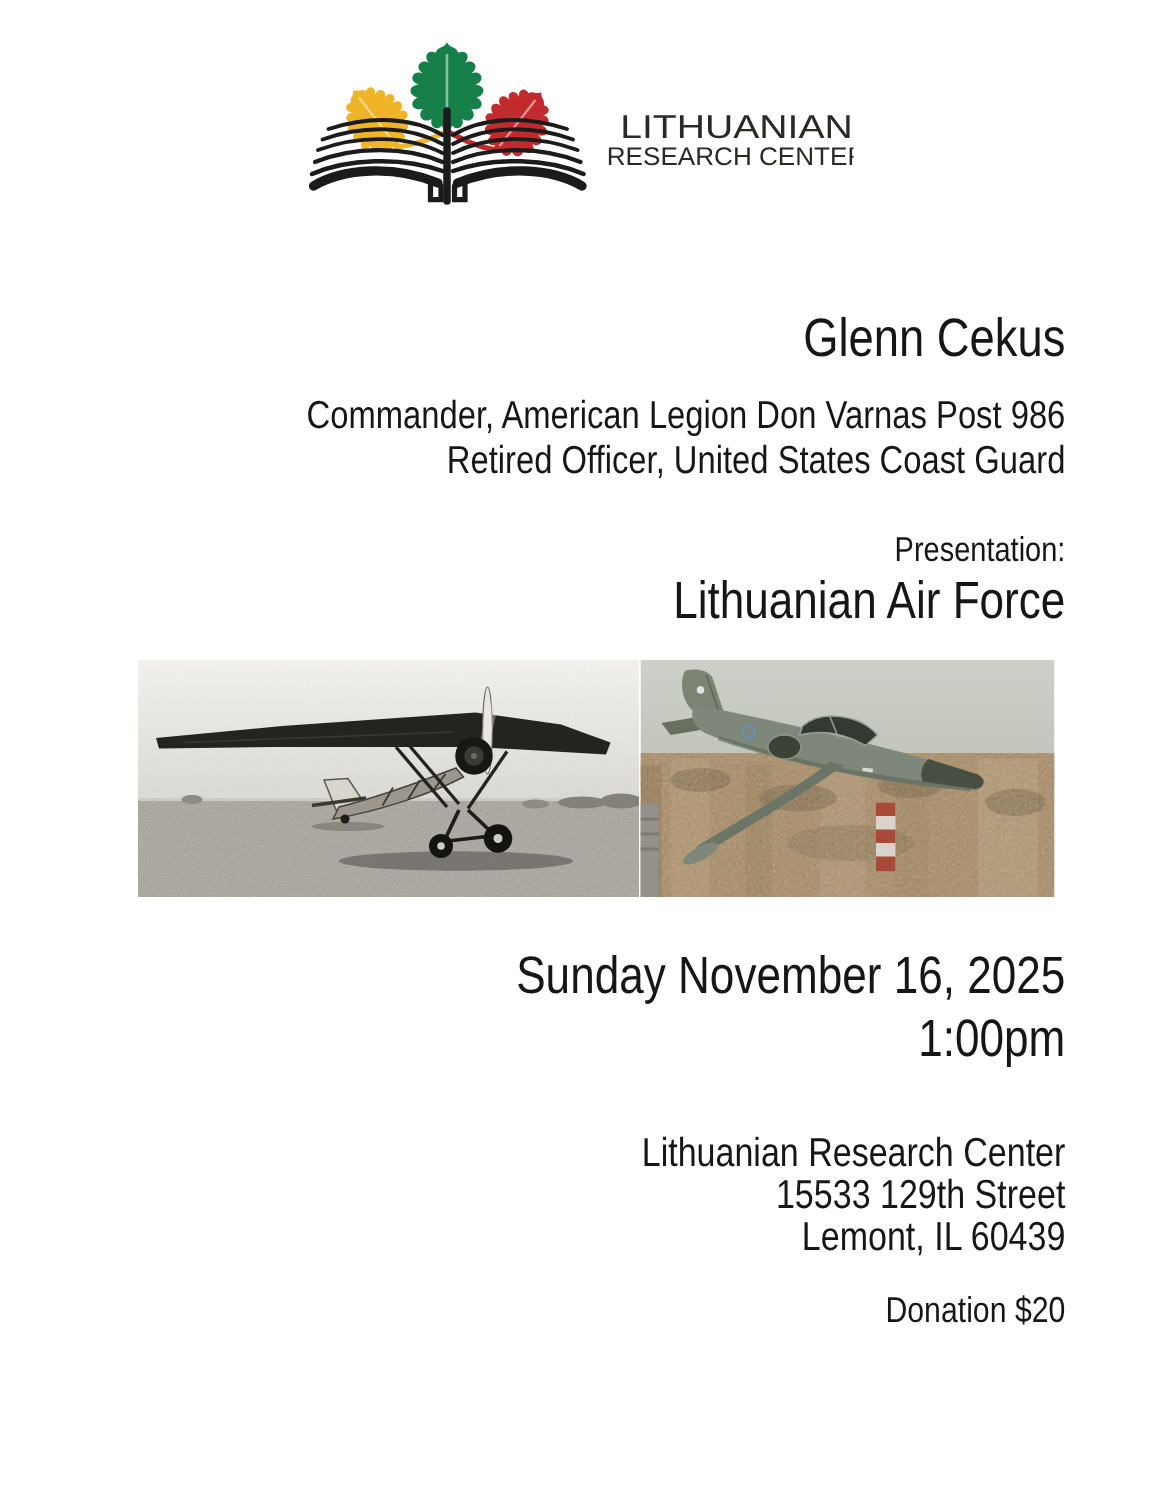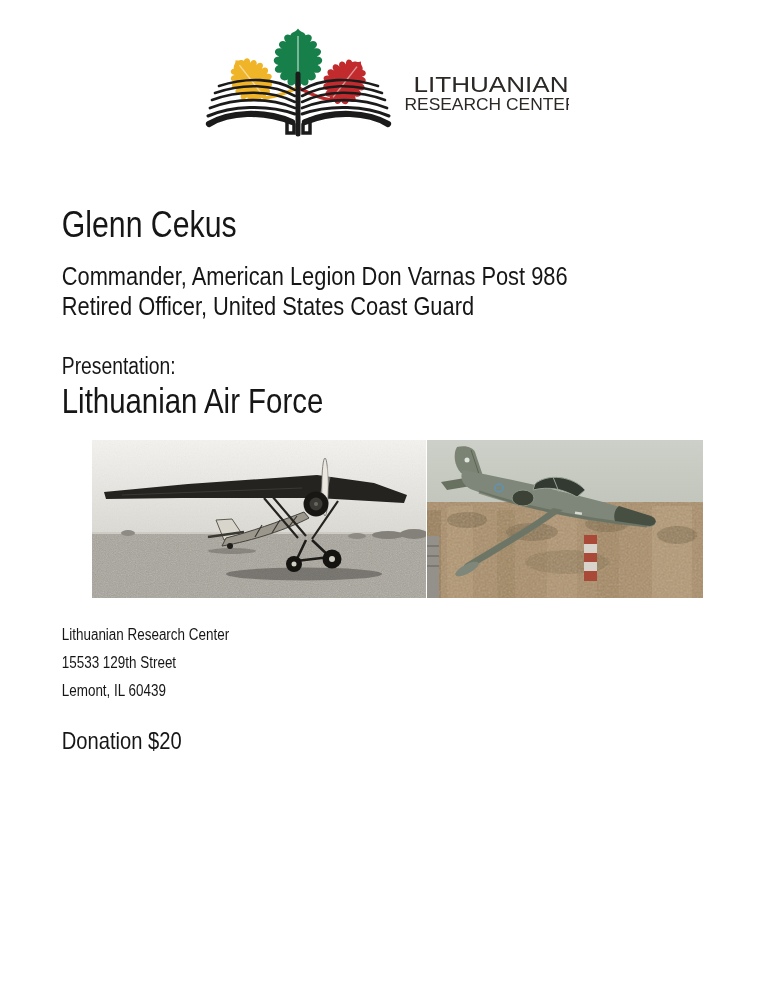--- a/index.html
+++ b/index.html
@@ -1,30 +1,30 @@
 <!DOCTYPE html>
 <html><head>
 <meta charset="utf-8">
 <style>
   html,body{margin:0;padding:0;background:#fff;}
   .page{
     position:relative;width:772px;height:1000px;background:#ffffff;
     font-family:"Liberation Sans",sans-serif;color:#161616;
-    text-align:left;overflow:hidden;
+    text-align:right;overflow:hidden;
   }
   .squish{transform:scaleX(0.84);transform-origin:50% 50%;white-space:nowrap;}
   .logo-svg{display:block;margin:28px auto 0 auto;}
   .speaker-name{margin-top:63px;font-size:36px;line-height:40px;}
   .speaker-titles{margin-top:16px;font-size:26px;line-height:30px;}
   .pres-label{margin-top:32px;font-size:23px;line-height:26px;}
   .pres-title{margin-top:2px;font-size:35px;line-height:40px;}
   .photos{margin:19px 0 0 92px;display:flex;gap:1px;width:611px;}
   .photos svg{display:block;}
   .event-block{margin-top:32px;font-size:35px;line-height:42px;}
-  .venue-block{margin-top:23px;font-size:16px;line-height:28px;}
+  .venue-block{margin-top:40px;font-size:27px;line-height:28px;}
   .donation{margin-top:22px;font-size:24px;line-height:28px;}
 </style>
 </head>
 <body>
 
 <div class="page">
 
   <svg class="logo-svg" width="366" height="114" viewBox="0 0 366 114">
     <defs>
       <g id="oakleaf">
@@ -179,20 +179,24 @@
         <path d="M126,37 L132,52" stroke="#9aa295" stroke-width="1"></path>
         <ellipse cx="96" cy="58" rx="11" ry="8" fill="#3c4336" stroke="#8d9588" stroke-width="1"></ellipse>
         <path d="M136,70 C110,88 78,108 44,128 L32,134 L38,124 C70,104 104,86 126,68 Z" fill="#6d7666"></path>
         <ellipse cx="40" cy="129" rx="13" ry="4.5" fill="#7e8779" transform="rotate(-28 40 129)"></ellipse>
         <circle cx="72" cy="48" r="4" fill="none" stroke="#5f93b8" stroke-width="1.5"></circle>
         <rect x="148" y="72" width="7" height="2.5" fill="#d7dbd2" transform="rotate(8 151 73)"></rect>
       </g>
     </svg>
   </div>
 
+  <div class="event-block">
+    <div class="squish">Sunday November 16, 2025</div>
+    <div class="squish">1:00pm</div>
+  </div>
 
   <div class="venue-block">
     <div class="squish">Lithuanian Research Center</div>
     <div class="squish">15533 129th Street</div>
     <div class="squish">Lemont, IL 60439</div>
   </div>
 
   <div class="donation squish">Donation $20</div>
 
 </div>

